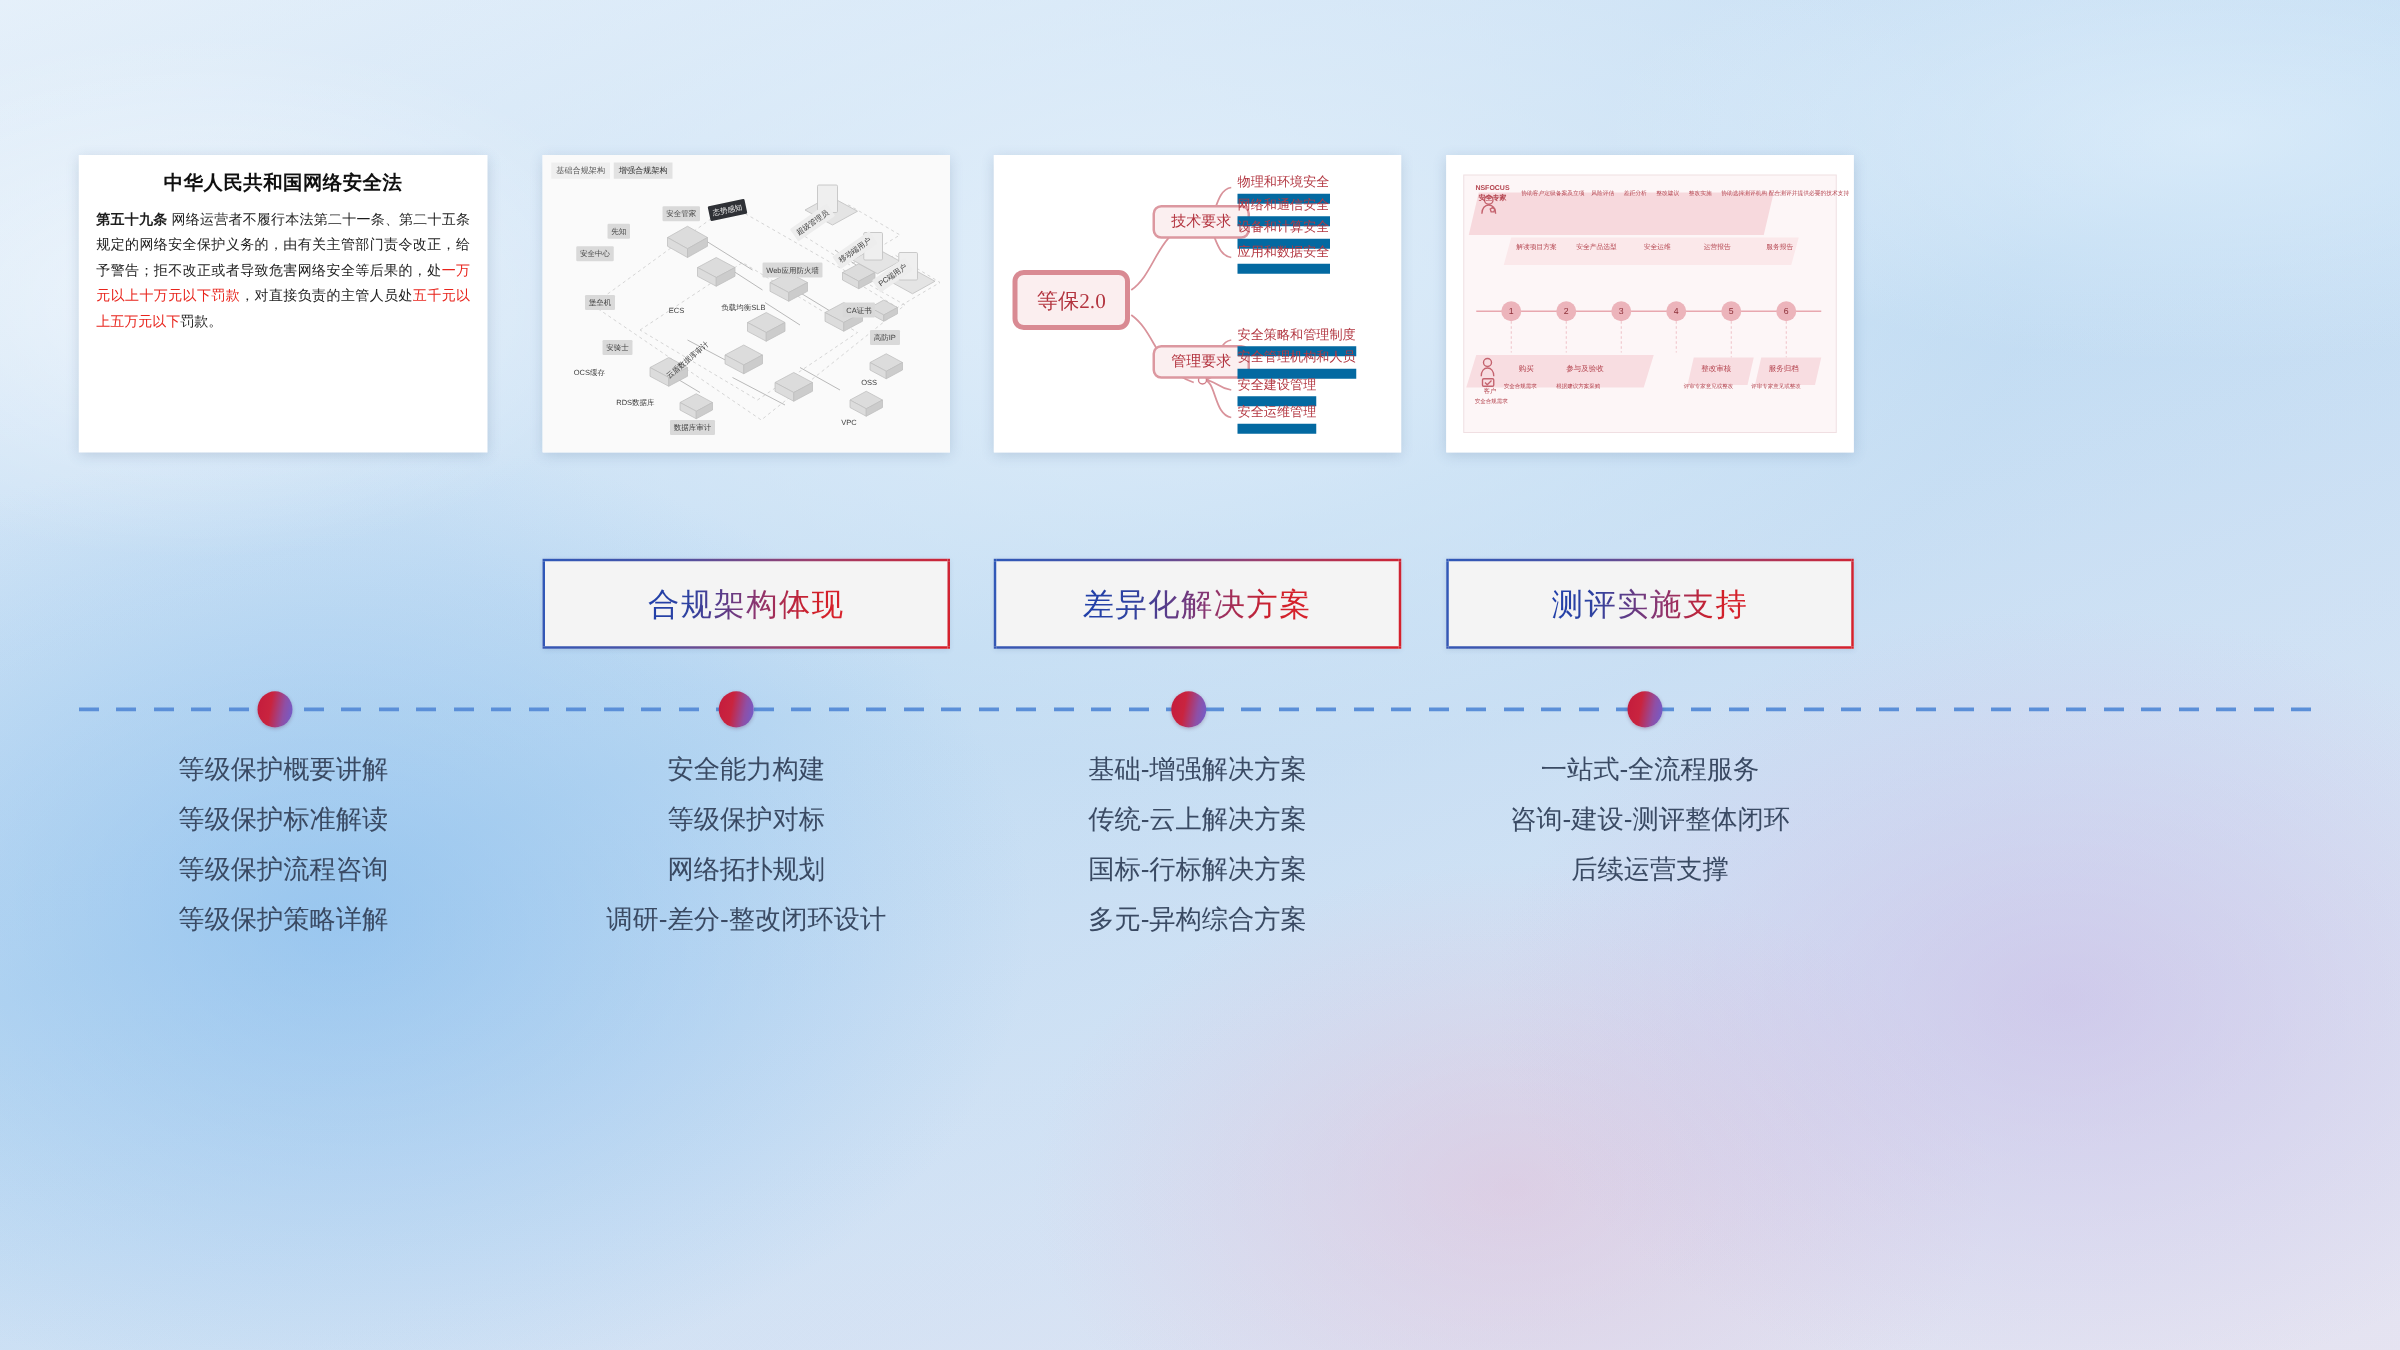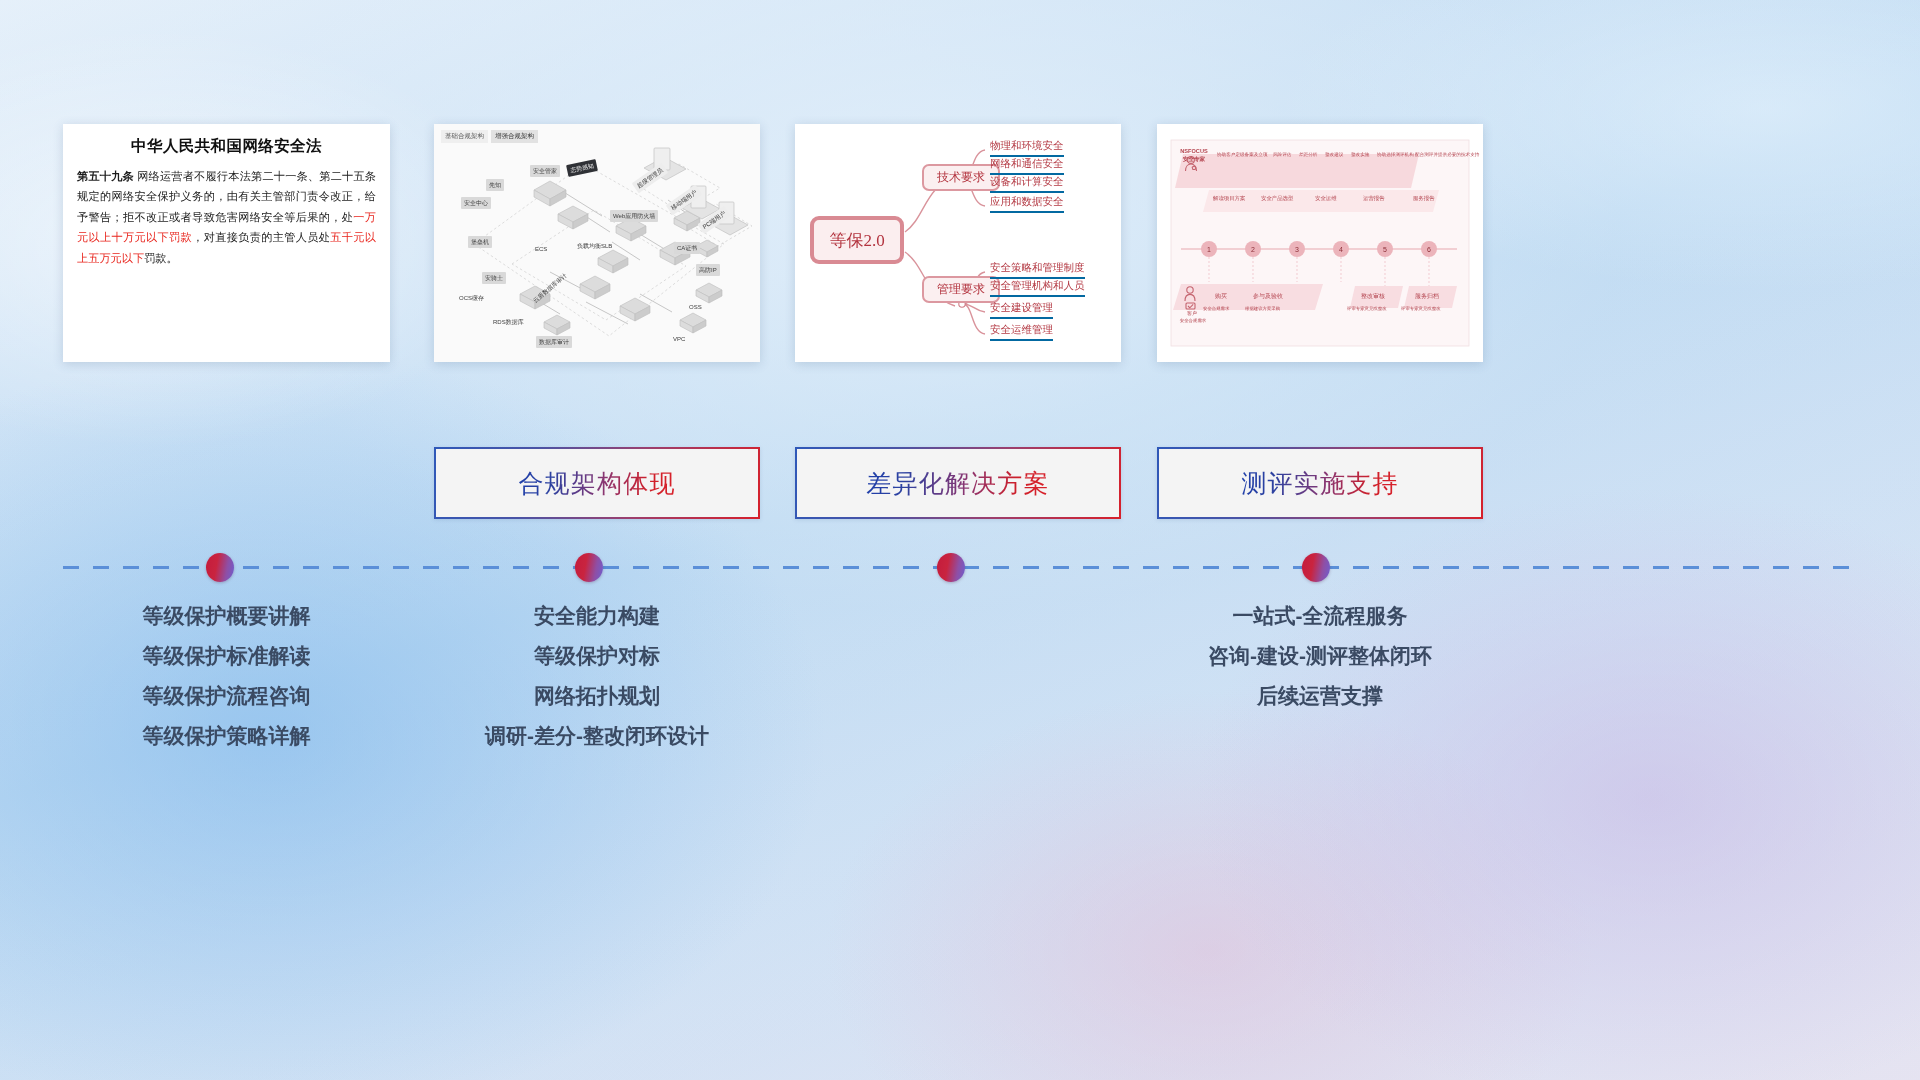--- a/index.html
+++ b/index.html
@@ -67,21 +67,21 @@
   .mm .br {
     position:absolute; width:78px; height:27px;
     border:2px solid #dc98a0; border-radius:7px; background:#fbeff0;
     display:flex; align-items:center; justify-content:center;
     color:#b3343f; font-size:12px; font-family:"Liberation Serif", serif;
   }
   .mm .br.b1 { left:127px; top:40px; }
   .mm .br.b2 { left:127px; top:152px; }
   .mm .leaf {
     position:absolute; color:#b33842; font-size:10.5px; font-family:"Liberation Serif", serif;
-    white-space:nowrap; padding-bottom:2px; border-bottom:2px solid #0369a1;
+    white-space:nowrap; padding-bottom:2px; border-bottom:8px solid #0369a1;
   }
 
   
   .ns { position:relative; width:100%; height:100%; background:#fff; }
   .ns svg { position:absolute; inset:0; width:100%; height:100%; }
   .ns .chip {
     position:absolute; font-size:4.6px; color:#b4444f; white-space:nowrap; text-align:center; line-height:1.35;
   }
   .ns .numc {
     position:absolute; width:16px; height:16px; border-radius:50%;
@@ -121,21 +121,21 @@
     background: linear-gradient(100deg, #c41b3c 0%, #c9243f 38%, #8f4fa5 72%, #6d5fd0 100%);
     box-shadow: 0 1px 3px rgba(90,40,80,0.30);
   }
   .dot.d1 { left:206px; }
   .dot.d2 { left:575px; }
   .dot.d3 { left:937px; }
   .dot.d4 { left:1302px; }
 
   
   .lists { position:absolute; top:605px; left:0; width:1920px; height:200px; }
-  .lcol { position:absolute; top:0; text-align:center;font-weight:bold; }
+  .lcol { position:absolute; top:0; text-align:center; }
   .lcol.l1 { left:63px;   width:327px; }
   .lcol.l2 { left:434px;  width:326px; }
   .lcol.l3 { left:795px;  width:326px; }
   .lcol.l4 { left:1157px; width:326px; }
   .lcol div {
     font-size:21px; color:#3a4a63; line-height:1; margin-bottom:19px; white-space:nowrap;
   }
   .lcol.l4 div { margin-bottom:19px; }
 </style>
 </head>
@@ -387,18 +387,24 @@
     <div>等级保护标准解读</div>
     <div>等级保护流程咨询</div>
     <div>等级保护策略详解</div>
   </div>
   <div class="lcol l2">
     <div>安全能力构建</div>
     <div>等级保护对标</div>
     <div>网络拓扑规划</div>
     <div>调研-差分-整改闭环设计</div>
   </div>
+  <div class="lcol l3">
+    <div>基础-增强解决方案</div>
+    <div>传统-云上解决方案</div>
+    <div>国标-行标解决方案</div>
+    <div>多元-异构综合方案</div>
+  </div>
   <div class="lcol l4">
     <div>一站式-全流程服务</div>
     <div>咨询-建设-测评整体闭环</div>
     <div>后续运营支撑</div>
   </div>
 </div>
 
 </body></html>

